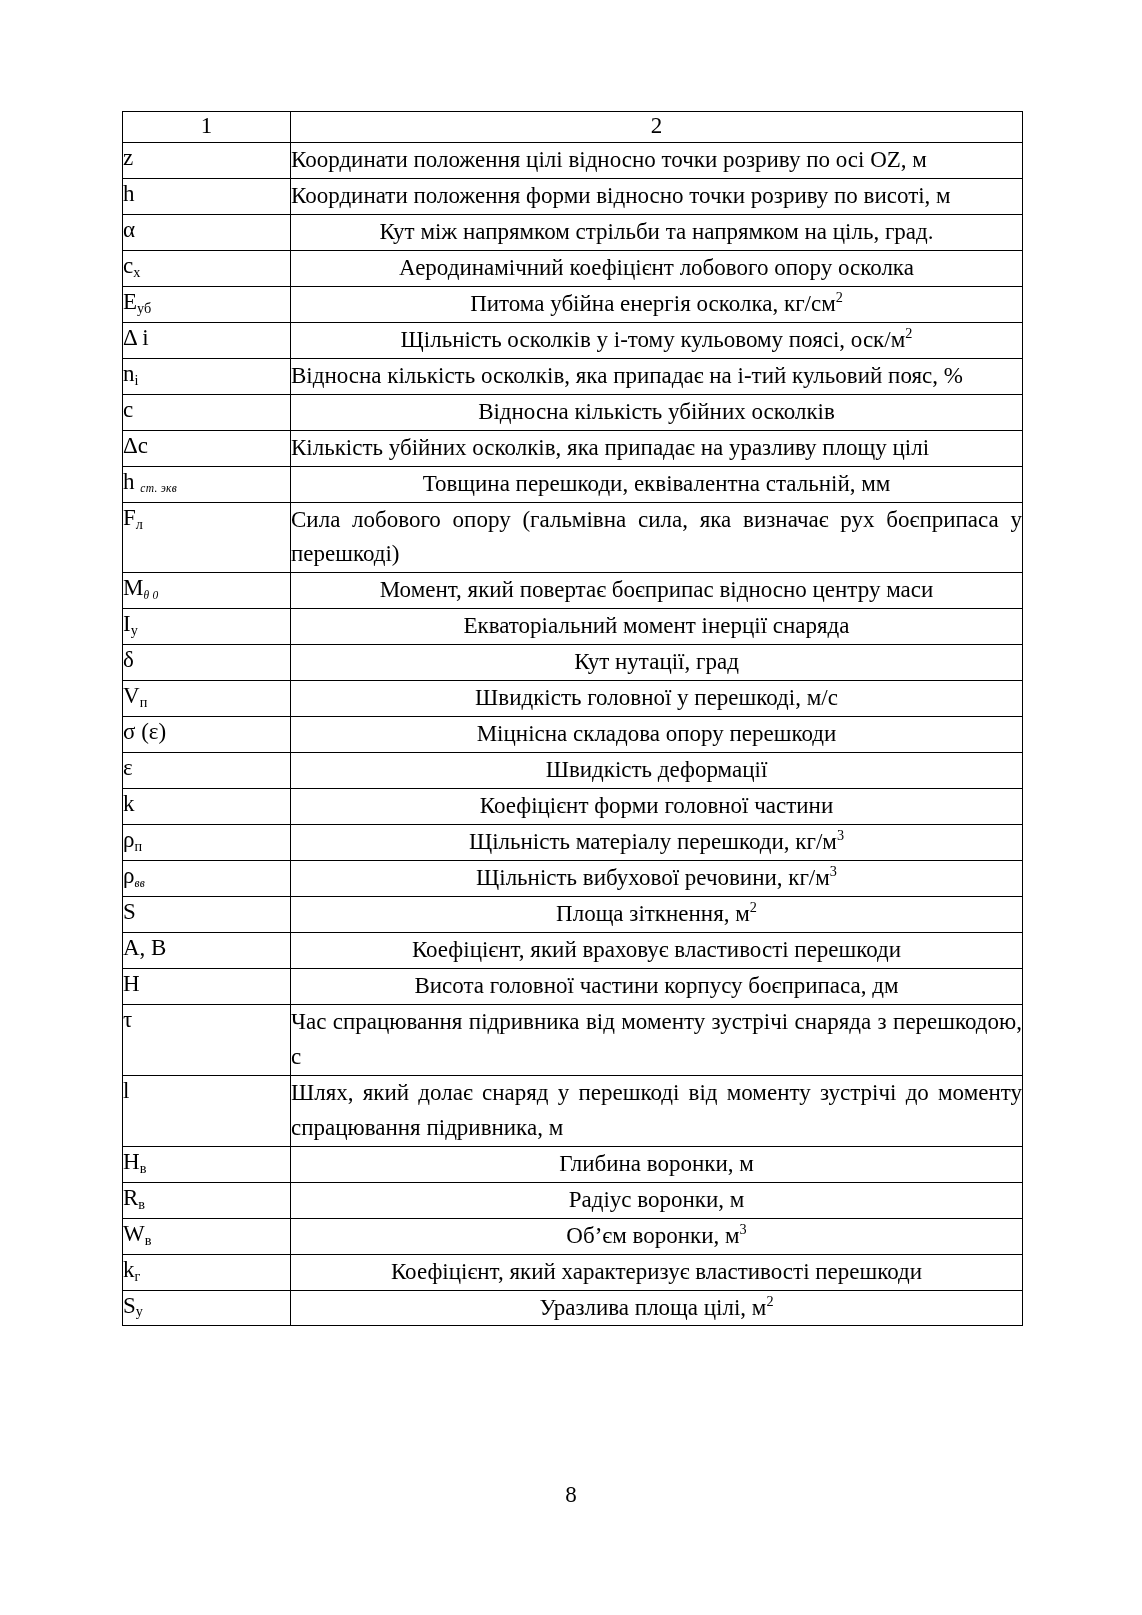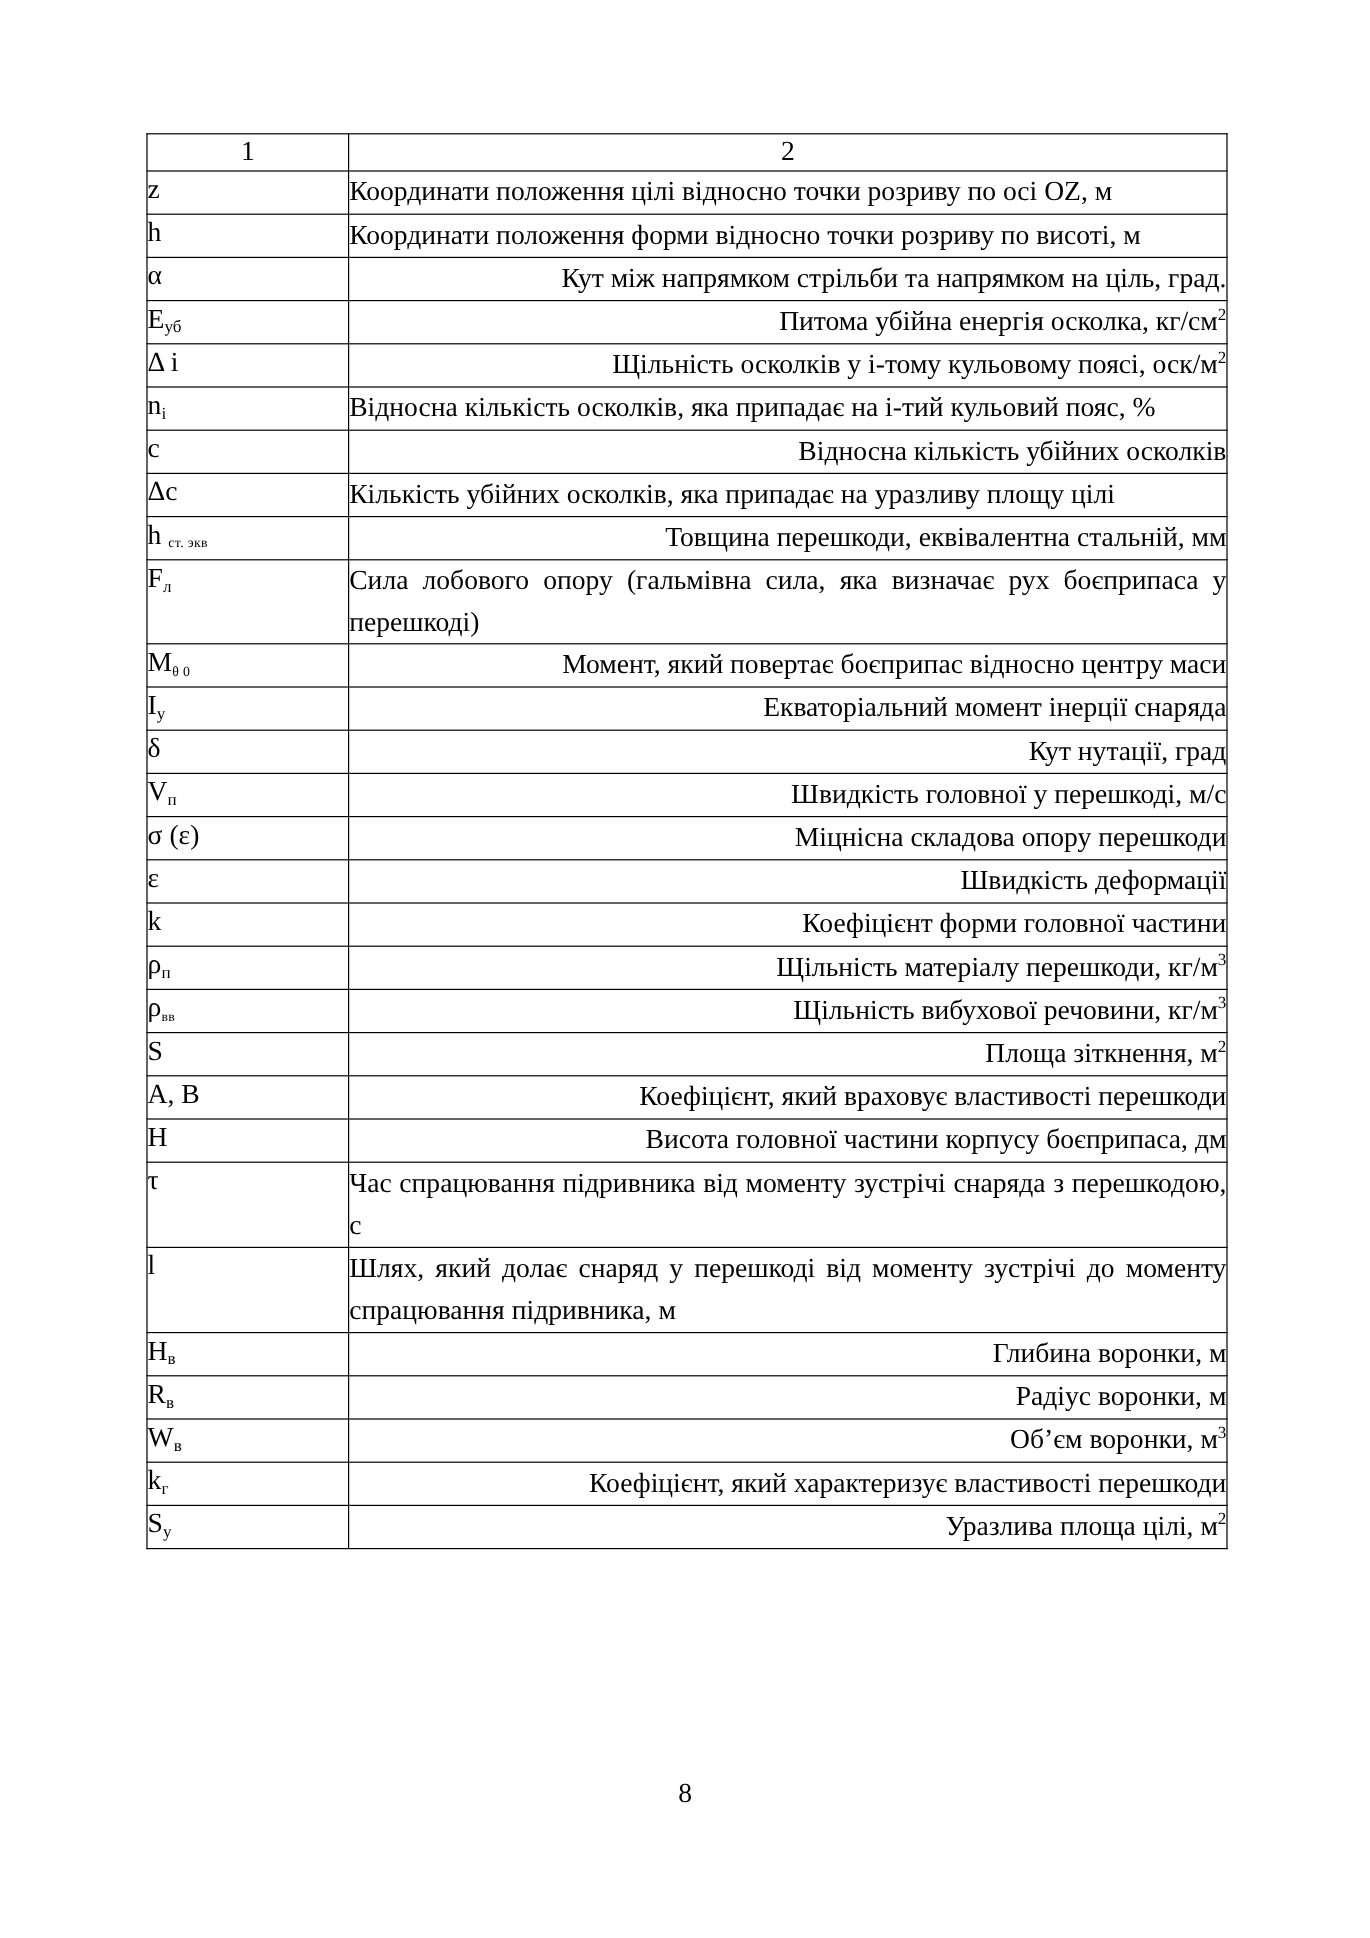--- a/index.html
+++ b/index.html
@@ -65,41 +65,42 @@
   .desc-cell {
     font-size: 23px;
     line-height: 1.52;
     padding: 4px 10px 5px 12px;
     text-align: justify;
     text-justify: inter-word;
     hyphens: none;
     margin-left: 20px;
   }
   .desc-cell.single {
-    text-align: right;
+    text-align: center;
   }
 
   .desc-cell sup {
     font-size: 0.62em;
     vertical-align: super;
     line-height: 0;
   }
   .sym-cell sub {
     font-size: 0.62em;
     vertical-align: baseline;
     position: relative;
     top: 0.28em;
     line-height: 0;
   }
   .sym-cell .sub-sm {
     font-size: 0.50em;
     vertical-align: baseline;
     position: relative;
     top: 0.32em;
     letter-spacing: 0.3px;
+    font-style: italic;
   }
 
   .page-number {
     position: absolute;
     left: 0;
     top: 1482px;
     width: 1142px;
     text-align: center;
     font-size: 23px;
     font-family: "Liberation Serif", "DejaVu Serif", serif;
@@ -129,20 +130,24 @@
           </tr>
           <tr>
             <td class="sym-cell">h</td>
             <td class="desc-cell">Координати положення форми відносно точки розриву по висоті, м</td>
           </tr>
           <tr>
             <td class="sym-cell">α</td>
             <td class="desc-cell single">Кут між напрямком стрільби та напрямком на ціль, град.</td>
           </tr>
           <tr>
+            <td class="sym-cell">c<sub>x</sub></td>
+            <td class="desc-cell single">Аеродинамічний коефіцієнт лобового опору осколка</td>
+          </tr>
+          <tr>
             <td class="sym-cell">E<sub>уб</sub></td>
             <td class="desc-cell single">Питома убійна енергія осколка, кг/см<sup>2</sup></td>
           </tr>
           <tr>
             <td class="sym-cell">Δ i</td>
             <td class="desc-cell single">Щільність осколків у і-тому кульовому поясі, оск/м<sup>2</sup></td>
           </tr>
           <tr>
             <td class="sym-cell">n<sub>i</sub></td>
             <td class="desc-cell">Відносна кількість осколків, яка припадає на і-тий кульовий пояс, %</td>

